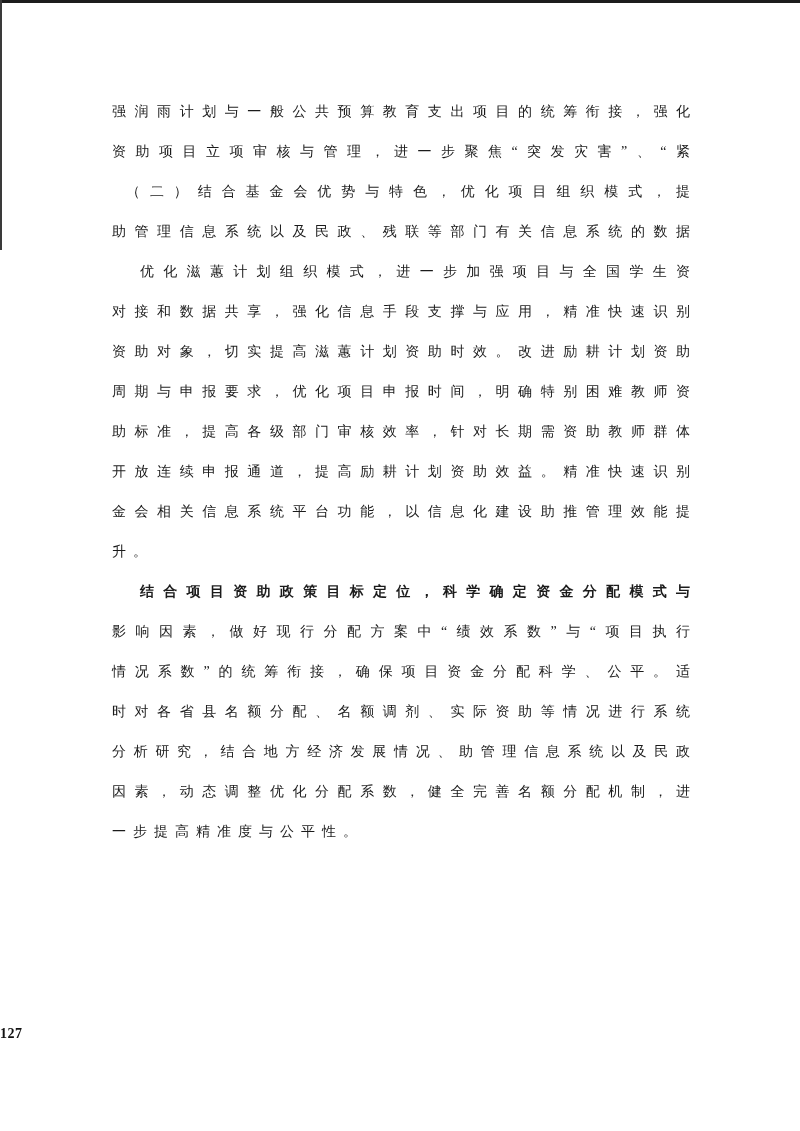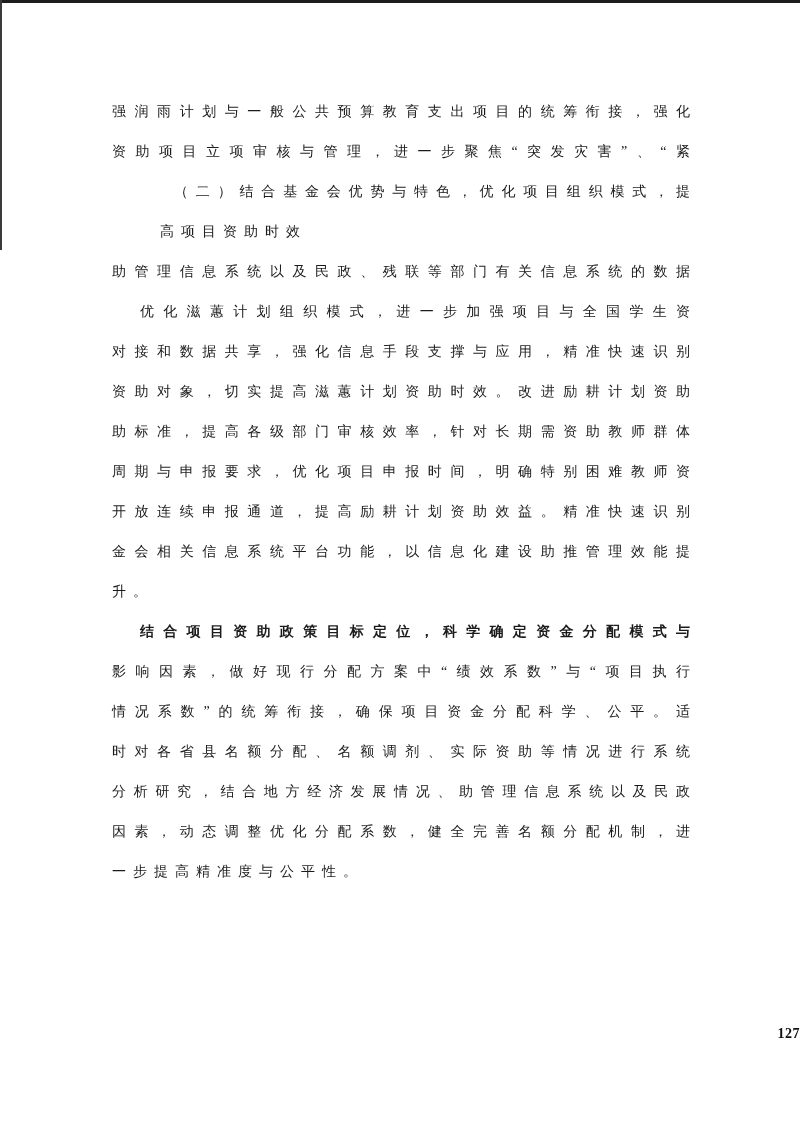--- a/index.html
+++ b/index.html
@@ -43,52 +43,50 @@
     text-align-last: justify;
     height: 40px;
     overflow: visible;
   }
   .line.endline {
     text-align-last: left;
     letter-spacing: 7px;
   }
   .line.heading {
     font-weight: normal;
-    margin-left: 48px;
   }
   .page-number {
     position: absolute;
     top: 1026px;
     left: 0;
     width: 100%;
-    text-align: right;
+    text-align: left;
     font-size: 14px;
     font-weight: bold;
     color: #111111;
     letter-spacing: 0.5px;
     font-family: "Liberation Serif", "DejaVu Serif", serif;
   }
 </style>
 </head>
 <body>
 
 <div class="sheet">
   <div class="top-edge"></div>
   <div class="left-edge"></div>
   <div class="text-block" id="text-block">
       <div class="line">强润雨计划与一般公共预算教育支出项目的统筹衔接，强化</div>
       <div class="line">资助项目立项审核与管理，进一步聚焦“突发灾害”、“紧</div>
       <div class="line heading" style="text-indent: 1em;">（二）结合基金会优势与特色，优化项目组织模式，提</div>
-      <div class="line heading endline">高项目资助时效</div>
       <div class="line">助管理信息系统以及民政、残联等部门有关信息系统的数据</div>
       <div class="line" style="text-indent: 2em;">优化滋蕙计划组织模式，进一步加强项目与全国学生资</div>
       <div class="line">对接和数据共享，强化信息手段支撑与应用，精准快速识别</div>
       <div class="line">资助对象，切实提高滋蕙计划资助时效。改进励耕计划资助</div>
+      <div class="line">周期与申报要求，优化项目申报时间，明确特别困难教师资</div>
       <div class="line">助标准，提高各级部门审核效率，针对长期需资助教师群体</div>
-      <div class="line">周期与申报要求，优化项目申报时间，明确特别困难教师资</div>
       <div class="line">开放连续申报通道，提高励耕计划资助效益。精准快速识别</div>
       <div class="line">金会相关信息系统平台功能，以信息化建设助推管理效能提</div>
       <div class="line endline">升。</div>
       <div class="line" style="text-indent: 2em; font-weight: bold;">结合项目资助政策目标定位，科学确定资金分配模式与</div>
       <div class="line">影响因素，做好现行分配方案中“绩效系数”与“项目执行</div>
       <div class="line">情况系数”的统筹衔接，确保项目资金分配科学、公平。适</div>
       <div class="line">时对各省县名额分配、名额调剂、实际资助等情况进行系统</div>
       <div class="line">分析研究，结合地方经济发展情况、助管理信息系统以及民政</div>
       <div class="line">因素，动态调整优化分配系数，健全完善名额分配机制，进</div>
       <div class="line endline">一步提高精准度与公平性。</div>

